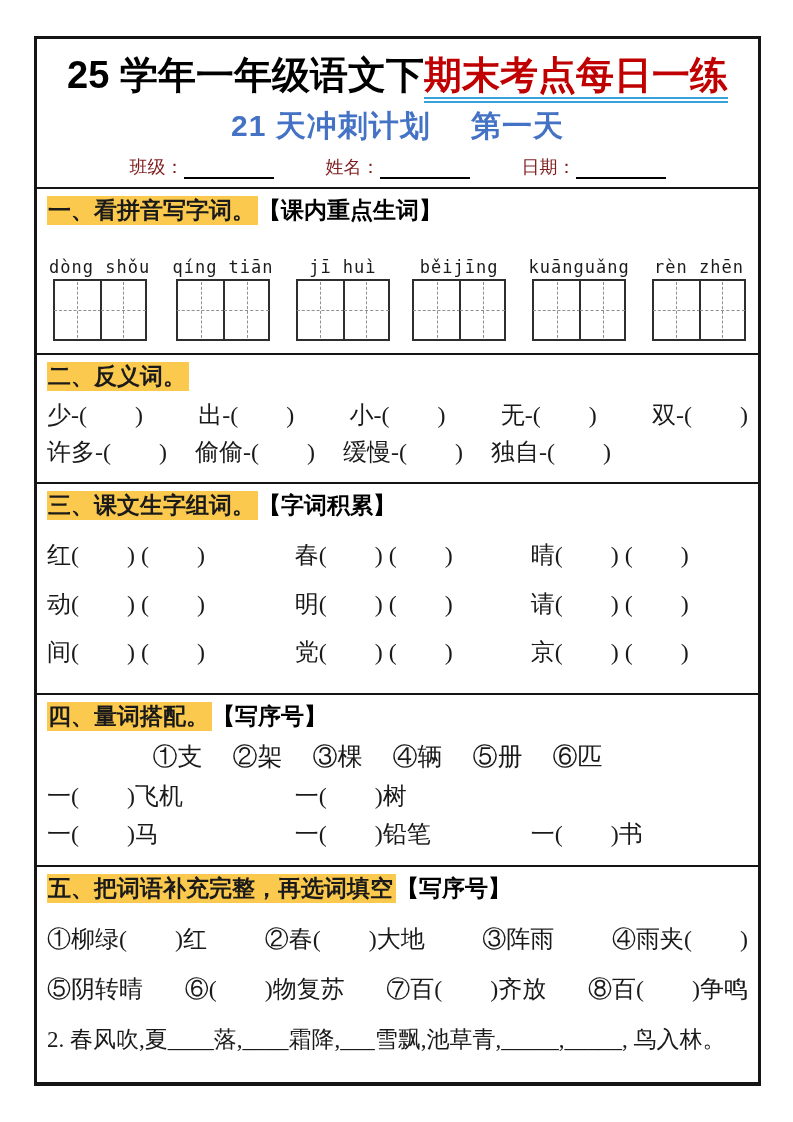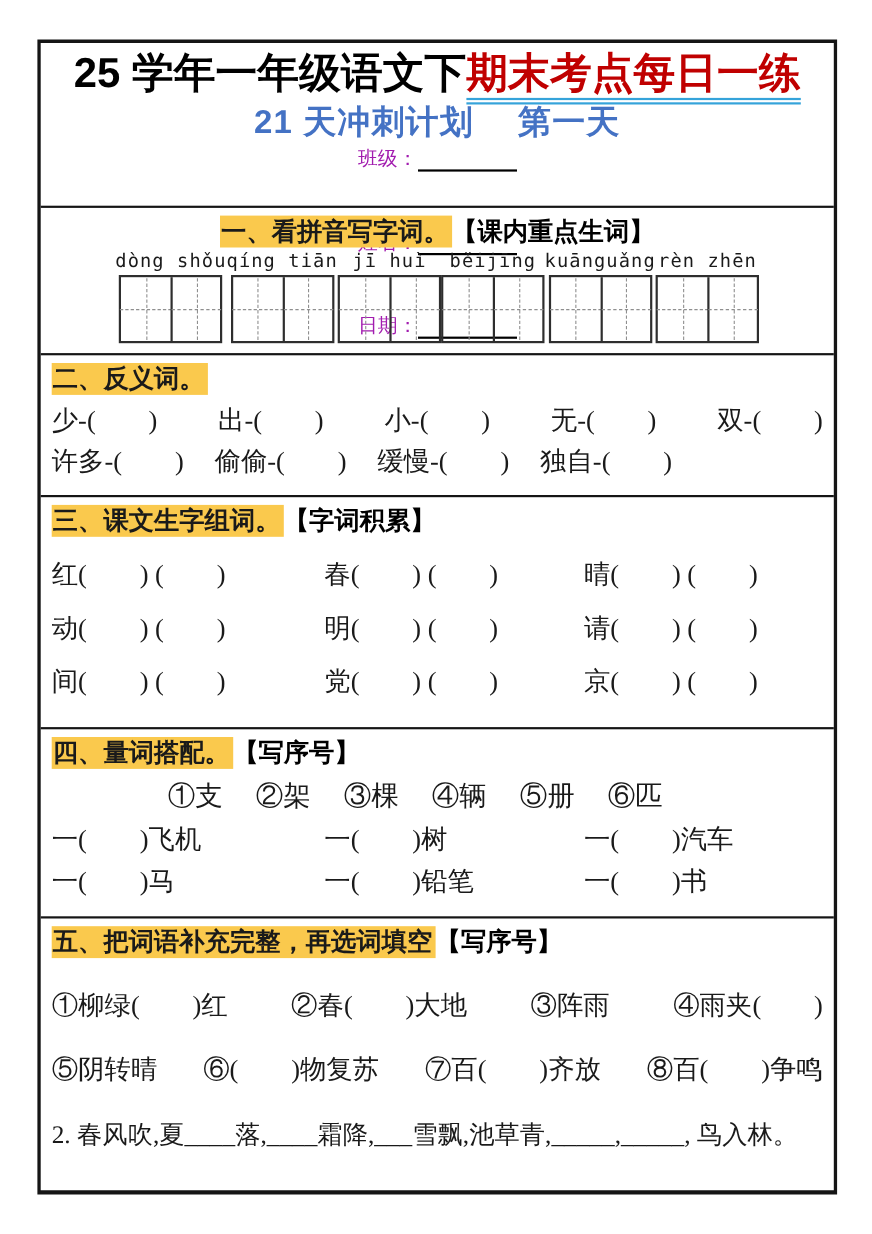--- a/index.html
+++ b/index.html
@@ -18,36 +18,36 @@
   .head {
     height: 148px; padding-top: 6px;
     display: flex; flex-direction: column; align-items: center; justify-content: space-evenly; text-align: center;
   }
   .title { font-family: "Liberation Sans", sans-serif; font-weight: bold;
            font-size: 38px; line-height: 1.2; white-space: nowrap; letter-spacing: 0px; }
   .t-black { color: #000000; }
   .t-red { color: #c00000; border-bottom: 6px double #35a3da; padding-bottom: 1px; }
   .subtitle { font-family: "Liberation Sans", sans-serif; font-weight: bold;
               font-size: 30px; color: #4472c4; letter-spacing: 1px; }
-  .info-line { display: flex; gap: 52px; font-size: 18px; color: #a21caf; flex-direction: column; }
+  .info-line { display: flex; gap: 52px; font-size: 18px; color: #7f1d1d; }
   .info-line .pair { display: flex; align-items: flex-end; }
   .blank { display: inline-block; width: 90px; height: 20px; border-bottom: 2px solid #000; }
 
   
   .sec { border-top: 2px solid #151515; padding: 6px 10px 6px 10px;
          display: flex; flex-direction: column; }
   .sec-head { font-family: "Liberation Sans", sans-serif; font-weight: bold;
               font-size: 23px; line-height: 1.35; }
   .hl { background: #fac94d; padding: 1px 3px 2px 1px; }
   .note { color: #000; }
   .sec-body { flex: 1; display: flex; flex-direction: column; justify-content: space-evenly; }
   .txt { font-size: 24px; line-height: 1.2; white-space: nowrap; }
 
   
-  .s1 { height: 134px; align-items: center; }
+  .s1 { height: 166px; }
   .grids { flex: 1; display: flex; justify-content: space-between; align-items: flex-end; padding: 2px 2px 6px 2px; }
   .gunit { display: flex; flex-direction: column; align-items: center; }
   .pinyin { font-family: "DejaVu Sans Mono", monospace; font-size: 17px; letter-spacing: 1px;
             margin-bottom: 2px; white-space: nowrap; }
   .tzg { display: flex; border: 2px solid #2e2e2e; }
   .cell { width: 45px; height: 58px; position: relative; }
   .cell + .cell { border-left: 2px solid #2e2e2e; }
   .cell::before { content: ""; position: absolute; left: -1px; right: -1px; top: 50%;
                   border-top: 1.5px dashed #8f8f8f; }
   .cell::after  { content: ""; position: absolute; top: 1px; bottom: 1px; left: 50%;
@@ -200,21 +200,20 @@
         <span>①支</span>
         <span>②架</span>
         <span>③棵</span>
         <span>④辆</span>
         <span>⑤册</span>
         <span>⑥匹</span>
       </div>
       <div class="txt grid3">
         <span>一(　　)飞机</span>
         <span>一(　　)树</span>
-        <span>一(　　)汽车</span>
       </div>
       <div class="txt grid3">
         <span>一(　　)马</span>
         <span>一(　　)铅笔</span>
         <span>一(　　)书</span>
       </div>
     </div>
   </div>
 
   <div class="sec s5">

